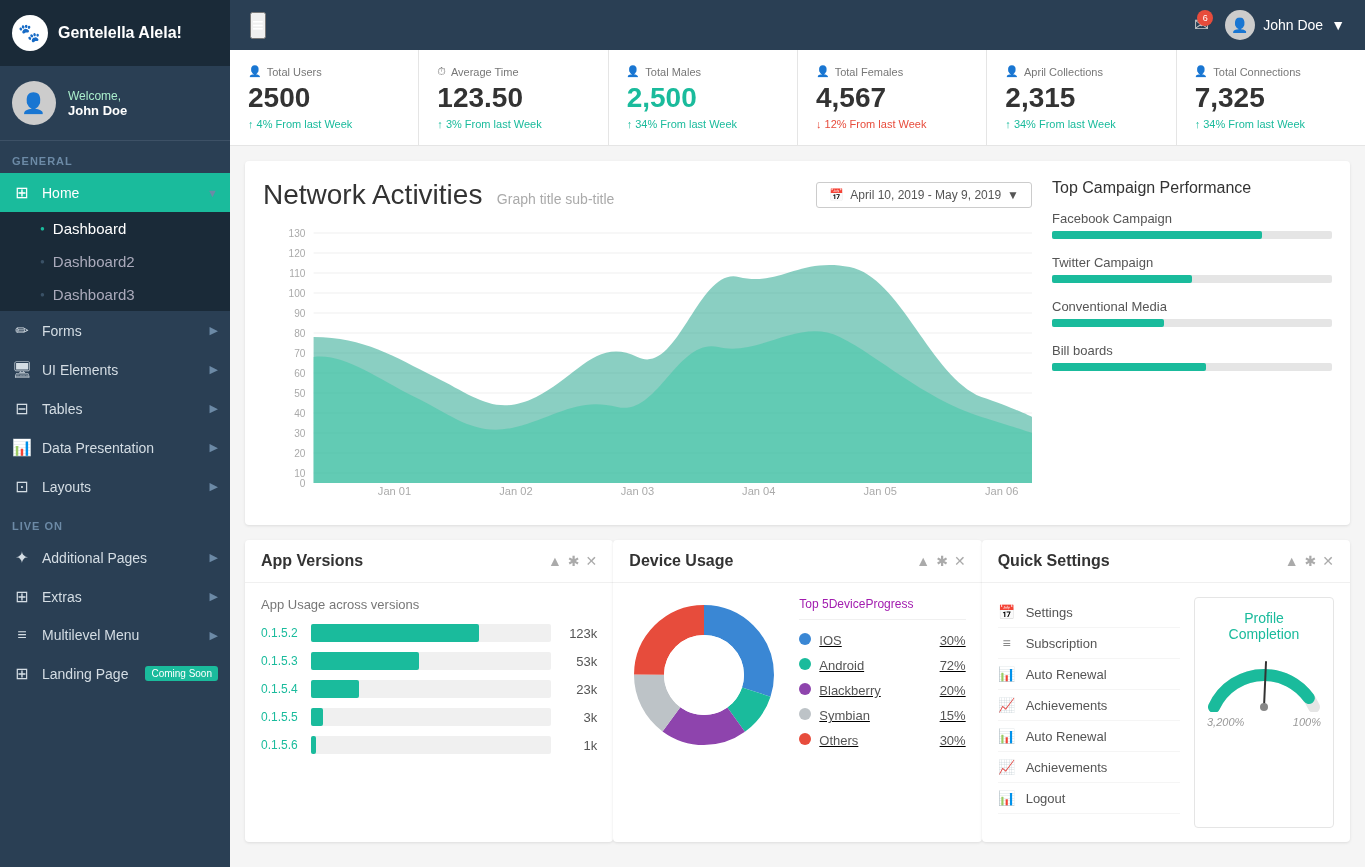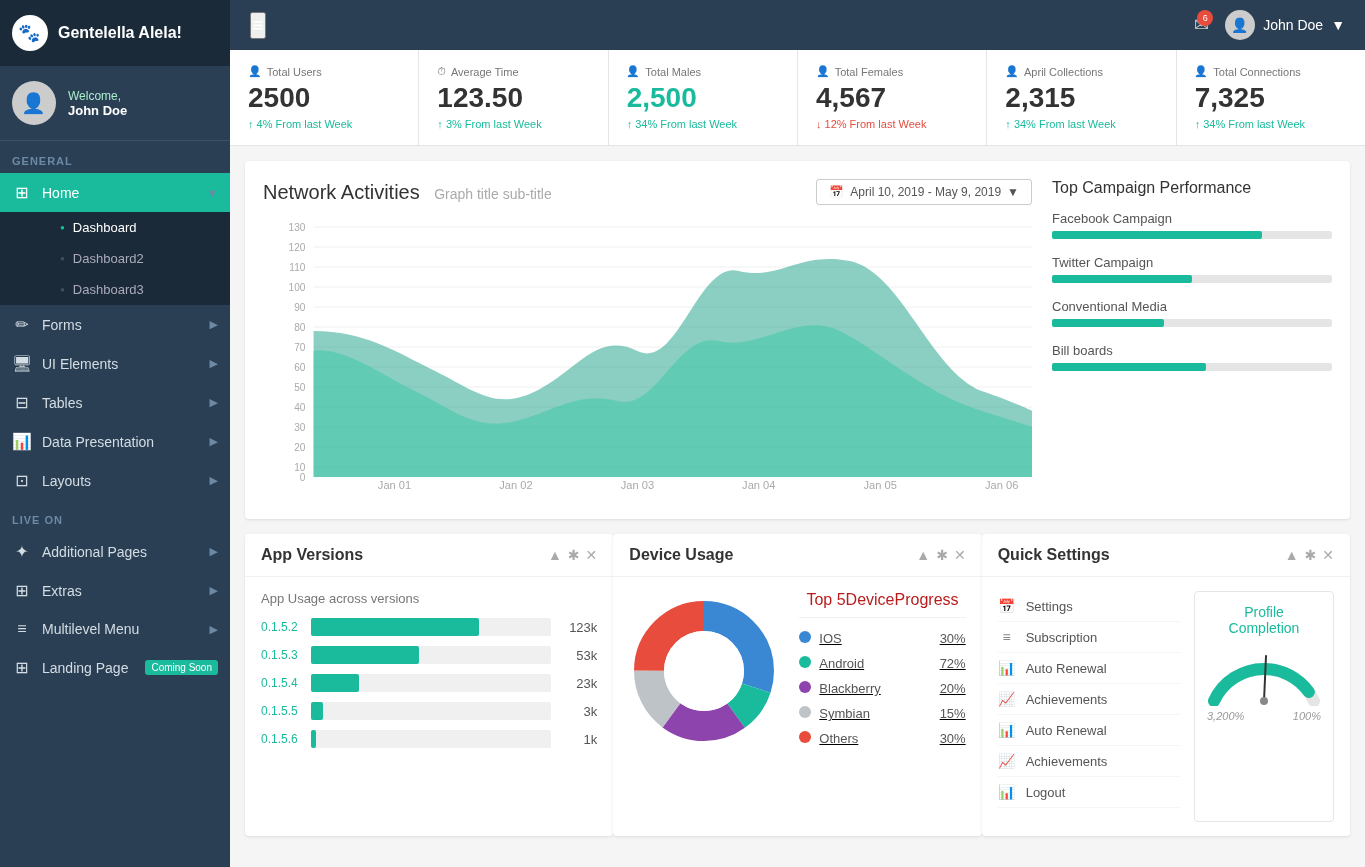--- a/index.html
+++ b/index.html
@@ -13,21 +13,21 @@
     .sidebar-user { display: flex; align-items: center; gap: 12px; padding: 15px 12px; border-bottom: 1px solid #3d5166; }
     .sidebar-avatar { width: 44px; height: 44px; border-radius: 50%; background: #ccc; overflow: hidden; display: flex; align-items: center; justify-content: center; font-size: 20px; }
     .sidebar-user-info { font-size: 13px; color: #aec; }
     .sidebar-user-info span { display: block; color: white; font-weight: bold; }
     .sidebar-section-label { font-size: 11px; color: #6c8aa6; padding: 14px 12px 6px; letter-spacing: 1px; font-weight: bold; }
     .sidebar-item { display: flex; align-items: center; justify-content: space-between; padding: 10px 12px; cursor: pointer; color: #d4dde4; font-size: 14px; transition: background 0.2s; }
     .sidebar-item.active { background: #1abb9c; color: white; }
     .sidebar-item-left { display: flex; align-items: center; gap: 10px; }
     .sidebar-icon { font-size: 16px; width: 20px; text-align: center; }
     .sidebar-sub { background: #1a2a38; }
-    .sidebar-sub-item { padding: 8px 12px 8px 40px; font-size: 13px; color: #aab; cursor: pointer; display: flex; align-items: center; gap: 8px; margin-left: 20px; }
+    .sidebar-sub-item { padding: 8px 12px 8px 40px; font-size: 15px; color: #aab; cursor: pointer; display: flex; align-items: center; gap: 8px; }
     .sidebar-sub-item.active { color: white; }
     .sidebar-sub-item::before { content: '●'; font-size: 8px; color: #3a5166; }
     .sidebar-sub-item.active::before { color: #1abb9c; }
     .chevron { font-size: 11px; color: #6c8aa6; }
     .badge-coming { background: #1abb9c; color: white; font-size: 10px; padding: 2px 6px; border-radius: 3px; }
 
     
     .main { flex: 1; display: flex; flex-direction: column; overflow: hidden; }
 
     
@@ -50,21 +50,21 @@
     .stat-value { font-size: 28px; font-weight: bold; color: #333; }
     .stat-value.teal { color: #1abb9c; }
     .stat-change { font-size: 11px; margin-top: 4px; color: #555; }
     .stat-change.up { color: #1abb9c; }
     .stat-change.down { color: #e74c3c; }
 
     
     .chart-section { background: white; margin: 15px; border-radius: 4px; padding: 18px; box-shadow: 0 1px 3px rgba(0,0,0,0.1); display: flex; gap: 20px; }
     .chart-main { flex: 1; }
     .chart-header { display: flex; align-items: center; justify-content: space-between; margin-bottom: 12px; }
-    .chart-title { font-size: 20px; color: #333; font-weight: 300; }
+    .chart-title { font-size: 28px; color: #333; font-weight: 300; }
     .chart-subtitle { font-size: 14px; color: #aaa; margin-left: 10px; }
     .date-range-btn { border: 1px solid #ccc; background: white; padding: 5px 12px; font-size: 12px; color: #555; border-radius: 3px; cursor: pointer; display: flex; align-items: center; gap: 6px; }
     .chart-side { width: 280px; flex-shrink: 0; }
     .campaign-title { font-size: 16px; color: #333; margin-bottom: 14px; }
     .campaign-item { margin-bottom: 16px; }
     .campaign-name { font-size: 13px; color: #555; margin-bottom: 5px; }
     .campaign-bar-bg { background: #e5e5e5; border-radius: 2px; height: 8px; }
     .campaign-bar { height: 8px; background: #1abb9c; border-radius: 2px; }
 
     
@@ -80,21 +80,21 @@
     .app-versions { flex: 1; }
     .app-usage-title { font-size: 13px; color: #777; margin-bottom: 12px; }
     .version-item { display: flex; align-items: center; gap: 10px; margin-bottom: 10px; }
     .version-label { font-size: 12px; color: #1abb9c; width: 40px; flex-shrink: 0; }
     .version-bar-bg { flex: 1; background: #f0f0f0; border-radius: 2px; height: 18px; }
     .version-bar { height: 18px; background: #1abb9c; border-radius: 2px; }
     .version-count { font-size: 13px; color: #555; width: 36px; text-align: right; flex-shrink: 0; }
 
     
     .device-usage { flex: 1; }
-    .device-header { display: flex; justify-content: center; font-size: 16px; color: #b91c1c; padding-bottom: 8px; border-bottom: 1px solid #f0f0f0; margin-bottom: 8px; }
+    .device-header { display: flex; justify-content: flex-start; font-size: 12px; color: #a21caf; padding-bottom: 8px; border-bottom: 1px solid #f0f0f0; margin-bottom: 8px; }
     .device-row { display: flex; align-items: flex-start; gap: 8px; padding: 5px 0; font-size: 13px; text-decoration: underline; }
     .device-dot { width: 12px; height: 12px; border-radius: 50%; flex-shrink: 0; }
     .device-name { flex: 1; color: #555; }
     .device-pct { color: #555; font-size: 13px; }
     .donut-container { display: flex; align-items: center; gap: 20px; }
     .donut-svg { flex-shrink: 0; }
 
     
     .quick-settings { flex: 1; }
     .settings-list { list-style: none; margin-bottom: 14px; }

